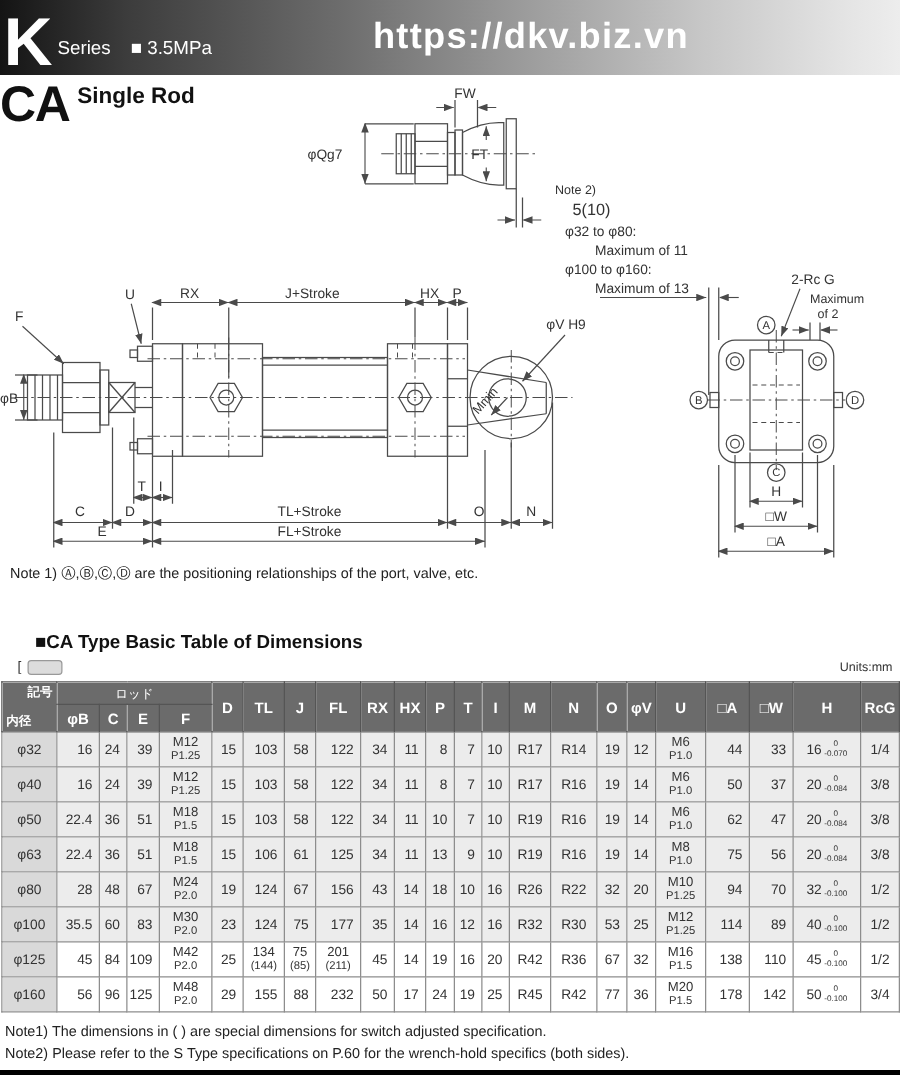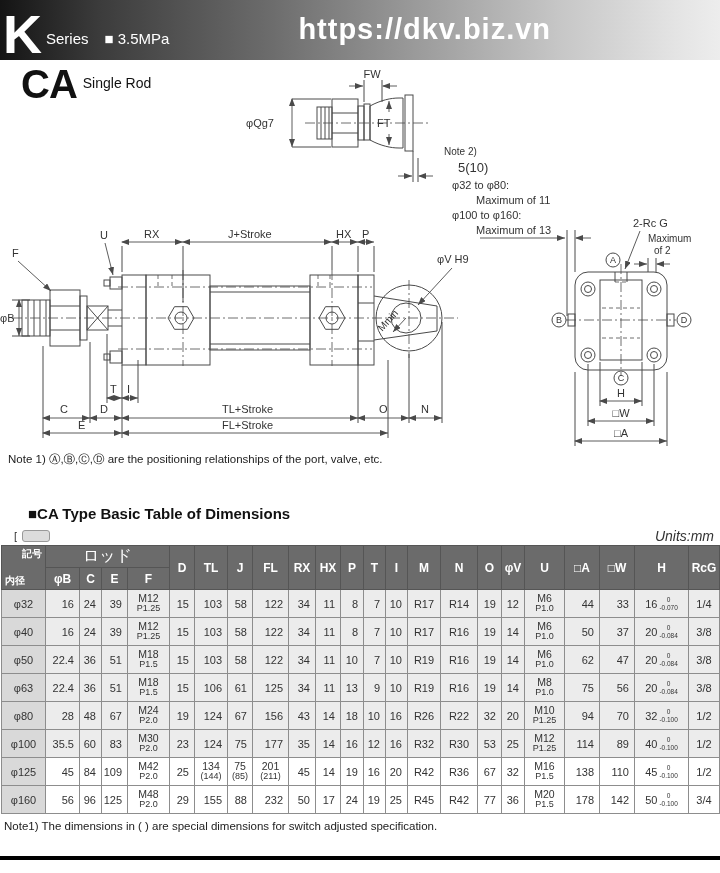--- a/index.html
+++ b/index.html
@@ -10,23 +10,23 @@
   .banner{position:absolute;left:0;top:0;width:720px;height:60px;
     background:linear-gradient(90deg,#141414 0%,#3c3c3c 14%,#6d6d6d 38%,#9b9b9b 58%,#c7c7c7 78%,#e4e4e4 94%,#ededed 100%);
     display:flex;align-items:flex-end;}
   .banner .k{color:#fff;font-size:54px;font-weight:bold;line-height:0.92;margin-left:3px;}
   .banner .series{color:#fff;font-size:15px;margin:0 0 13px 4px;}
   .banner .pressure{color:#fff;font-size:15px;margin:0 0 13px 16px;}
   .banner .url{color:#fff;font-size:29px;font-weight:bold;margin:0 auto 14px auto;
     padding-right:40px;letter-spacing:1px;}
 
   
-  .title{position:absolute;left:21px;top:66px;display:flex;align-items:center;}
+  .title{position:absolute;left:0;top:66px;display:flex;align-items:flex-start;}
   .title .main{font-size:40px;font-weight:bold;letter-spacing:-1px;line-height:0.9;color:#111;}
-  .title .sub{font-size:14px;font-weight:normal;margin:0 0 2px 6px;color:#111;}
+  .title .sub{font-size:18px;font-weight:bold;margin:0 0 2px 6px;color:#111;}
 
   
   svg.drawings{position:absolute;left:0;top:60px;pointer-events:none;}
   svg .ln{stroke:#4a4a4a;stroke-width:1;fill:none;}
   svg .cl{stroke:#4a4a4a;stroke-width:0.8;fill:none;stroke-dasharray:10 3 2 3;}
   svg .hid{stroke:#4a4a4a;stroke-width:0.8;fill:none;stroke-dasharray:4 3;}
   svg .dim{stroke:#4a4a4a;stroke-width:0.9;fill:none;marker-start:url(#mS);marker-end:url(#mE);}
   svg .aE{stroke:#4a4a4a;stroke-width:0.9;fill:none;marker-end:url(#mE);}
   svg .aS{stroke:#4a4a4a;stroke-width:0.9;fill:none;marker-start:url(#mS);}
   svg text.lbl{font-family:"Liberation Sans",sans-serif;font-size:11px;fill:#333;stroke:none;}
@@ -34,28 +34,28 @@
   svg text.big{font-family:"Liberation Sans",sans-serif;font-size:13px;fill:#333;stroke:none;}
   svg text.cir{font-family:"Liberation Sans",sans-serif;font-size:9px;fill:#333;stroke:none;}
 
   
   .notes{position:absolute;left:8px;top:451px;font-size:11.5px;line-height:1.45;color:#222;}
   .section-title{position:absolute;left:4px;top:505px;font-size:15px;font-weight:bold;color:#111;margin-left:24px;}
   .legend{position:absolute;left:14px;top:528px;width:700px;font-size:11px;color:#333;
           display:flex;align-items:center;}
   .legend .swatch{display:inline-block;width:26px;height:10px;background:#dcdcdc;
           border:1px solid #999;border-radius:3px;margin:0 5px;}
-  .legend .units{margin-left:auto;font-size:14px;font-style:italic;}
+  .legend .units{margin-left:auto;font-size:10px;}
 
   
   table.dims{position:absolute;left:1px;top:545px;border-collapse:collapse;table-layout:fixed;
      width:718px;font-size:11px;color:#333;}
   table.dims th,table.dims td{border:1px solid #8d8d8d;padding:0;overflow:hidden;white-space:nowrap;}
   table.dims th{background:#6b6b6b;color:#fff;font-weight:bold;font-size:12px;border-color:#555;}
-  table.dims th.jp{font-size:16px;font-weight:normal;}
+  table.dims th.jp{font-size:10px;font-weight:normal;}
   table.dims tr.h1 th{height:17px;}
   table.dims tr.h2 th{height:21px;}
   table.dims td{height:27px;text-align:center;background:#fff;}
   table.dims tr.shaded td{background:#ececec;}
   table.dims td.bore{background:#d9d9d9 !important;font-size:11px;}
   table.dims td.num{text-align:right;padding-right:5px;}
   .corner{position:relative;background-color:#6b6b6b;
      background-image:linear-gradient(to bottom left,rgba(0,0,0,0) calc(50% - 1px),#fff calc(50% - 1px),#fff calc(50% + 1px),rgba(0,0,0,0) calc(50% + 1px));}
   .corner .ct{position:absolute;top:1px;right:3px;font-size:10px;padding-left:24px;}
   .corner .cb{position:absolute;bottom:1px;left:3px;font-size:10px;}
@@ -720,14 +720,15 @@
               <span>-0.100</span>
             </span>
           </span></td>
         <td>3/4</td>
       </tr>
     </tbody>
 </table>
 
 <div class="footer-notes">
   <div>Note1)  The dimensions in (   ) are special dimensions for switch adjusted specification.</div>
+  <div>Note2)  Please refer to the S Type specifications on P.60 for the wrench-hold specifics (both sides).</div>
 </div>
 <div class="bottom-bar"></div>
 
 </body></html>

